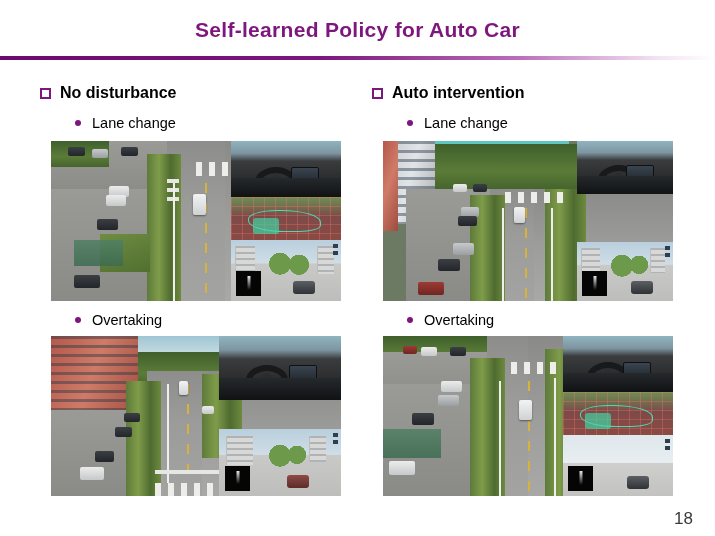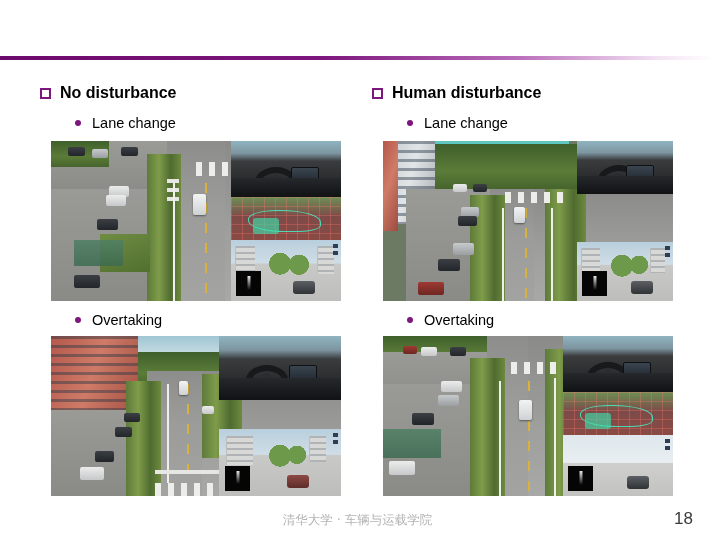--- a/index.html
+++ b/index.html
@@ -188,20 +188,21 @@
   .page-num {
     position: absolute; right: 22px; top: 509px;
     font-size: 17px; color: #3a3a3a; font-weight: normal;
   }
 </style>
 </head>
 <body>
 
 <div class="slide">
 
+  <div class="slide-title">Self-learned Policy for Auto Car</div>
   <div class="title-rule"></div>
 
   <div class="col col-left">
 
     <div class="head-row">
       <span class="sq-bullet"></span>
       <span class="head-text">No disturbance</span>
     </div>
 
     <div class="sub-row">
@@ -298,21 +299,21 @@
         <div class="sim-hud"></div>
         <div class="sim-dots"></div>
       </div>
     </div>
   </div>
 
   <div class="col col-right">
 
     <div class="head-row">
       <span class="sq-bullet"></span>
-      <span class="head-text">Human disturbance</span>
+      <span class="head-text">Auto intervention</span>
     </div>
 
     <div class="sub-row">
       <span class="dot-bullet"></span>
       <span class="sub-text">Lane change</span>
     </div>
 
     <div class="media">
       <div class="aerial">
         <div class="sky" style="left:18%;top:0;width:46%;height:8%;background:#5fc7c2"></div>
@@ -396,16 +397,15 @@
           <div class="plan-blob"></div>
       </div>
       <div class="inset inset-sim" style="left:62%;top:62%;width:38%;height:38%;background:linear-gradient(to bottom,#dfe7ec 0%,#e8eef1 45%,#cfcfcd 46%,#c2c2c0 100%)">
         <div class="sim-car" style="left:58%"></div>
         <div class="sim-hud"></div>
         <div class="sim-dots"></div>
       </div>
     </div>
   </div>
 
-  <div class="footer-text">清华大学 · 车辆与运载学院</div>
   <div class="page-num">18</div>
 
 </div>
 
 </body></html>

